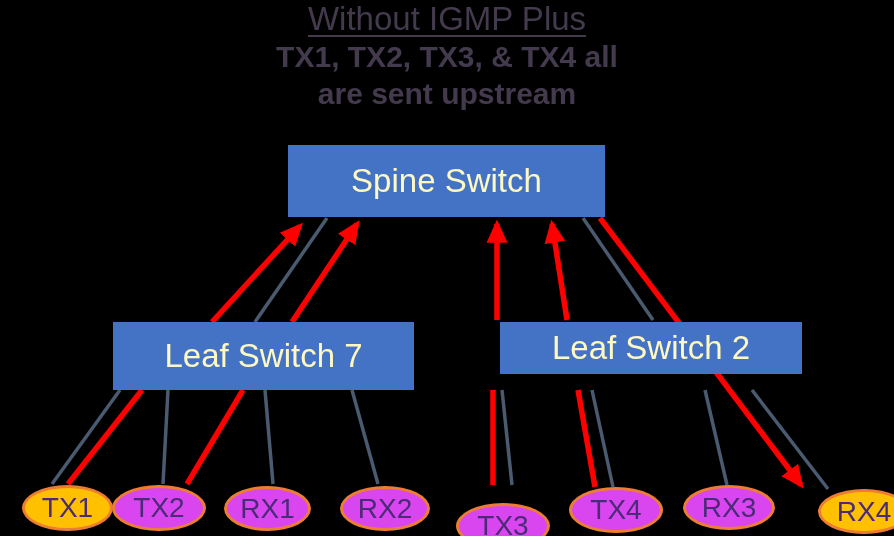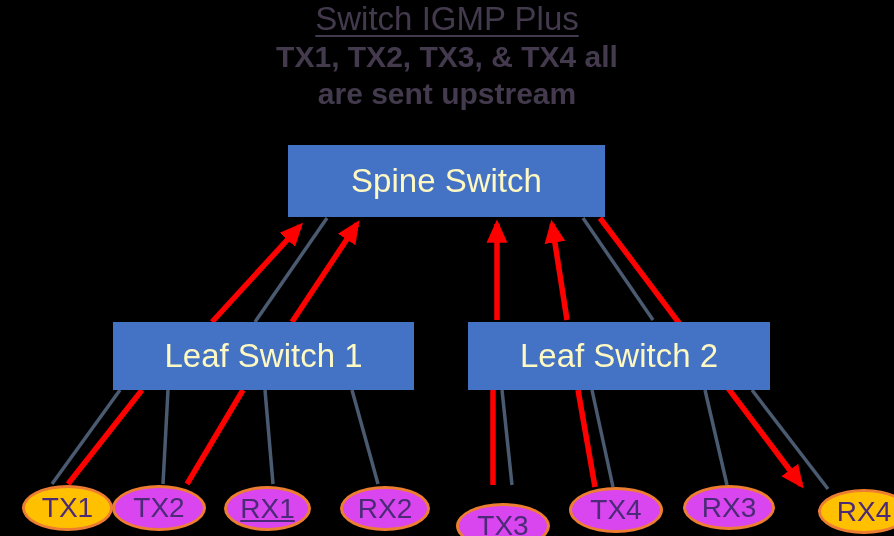--- a/index.html
+++ b/index.html
@@ -27,50 +27,50 @@
   svg.wires{position:absolute;top:0;left:0;}
   .box{
     position:absolute;
     background:var(--box-blue,#4472C4);
     color:#fef9c3;
     display:flex;align-items:center;justify-content:center;
     font-size:33px;
   }
   .box.spine{left:288px;top:145px;width:317px;height:72px;}
   .box.leaf1{left:113px;top:322px;width:301px;height:68px;}
-  .box.leaf2{left:468px;top:322px;width:302px;height:68px;}
+  .box.leaf2{left:500px;top:322px;width:302px;height:52px;}
   .ep{
     position:absolute;
     border:3.5px solid var(--orange,#ED7D31);
     border-radius:50%;
     background:#d946ef;
     color:var(--ep-text,#4B2A77);
     display:flex;align-items:center;justify-content:center;
     font-size:28px;
     box-sizing:border-box;
   }
   .ep.gold{background:var(--gold,#FFC000);margin-left:21px;}
   .ep.tx1{left:1px; top:485px;width:91px;height:46px;}
   .ep.tx2{left:112px;top:485px;width:94px;height:46px;}
-  .ep.rx1{left:224px;top:486px;width:87px;height:45px;text-decoration:underline;}
+  .ep.rx1{left:224px;top:486px;width:87px;height:45px;}
   .ep.rx2{left:340px;top:486px;width:90px;height:45px;}
   .ep.tx3{left:456px;top:485px;width:94px;height:46px;margin-top:18px;}
   .ep.tx4{left:569px;top:487px;width:94px;height:46px;}
   .ep.rx3{left:683px;top:485px;width:92px;height:45px;}
   .ep.rx4{left:797px;top:489px;width:92px;height:45px;}
   .gray{stroke:var(--gray-line,#4A5A70);stroke-width:3.5;}
   .red{stroke:var(--red,#FF0000);stroke-width:5.5;}
 </style>
 </head>
 <body>
 
 <div class="stage" style="--bg: #000000; --box-blue: #4472C4; --gold: #FFC000; --orange: #ED7D31; --red: #FF0000; --gray-line: #4A5A70; --title-text: #443A4E; --ep-text: #4B2A77;">
 
   <div class="titleblock">
-    <div class="title">Switch IGMP Plus</div>
+    <div class="title">Without IGMP Plus</div>
     <div class="subtitle">TX1, TX2, TX3, &amp; TX4 all</div>
     <div class="subtitle">are sent upstream</div>
   </div>
 
   <svg class="wires" width="894" height="536" viewBox="0 0 894 536">
     <defs>
       <marker id="arrowR" markerWidth="5" markerHeight="4.4" refX="3.4" refY="2.1" orient="auto" markerUnits="strokeWidth">
         <path d="M0,0.2 L4.2,2.1 L0,4 z" fill="#FF0000"></path>
       </marker>
     </defs>
@@ -96,21 +96,21 @@
     <line class="red" x1="497" y1="320" x2="497" y2="224" marker-end="url(#arrowR)"></line>
     <line class="red" x1="567" y1="320" x2="552" y2="224" marker-end="url(#arrowR)"></line>
 
     <line class="red" x1="600" y1="218" x2="801" y2="485" marker-end="url(#arrowR)"></line>
   </svg>
 
   <div class="box spine">
     <span>Spine Switch</span>
   </div>
   <div class="box leaf1">
-    <span>Leaf Switch 1</span>
+    <span>Leaf Switch 7</span>
   </div>
   <div class="box leaf2">
     <span>Leaf Switch 2</span>
   </div>
 
   <div class="ep tx1 gold">
     <span>TX1</span>
   </div>
   <div class="ep tx2">
     <span>TX2</span>

